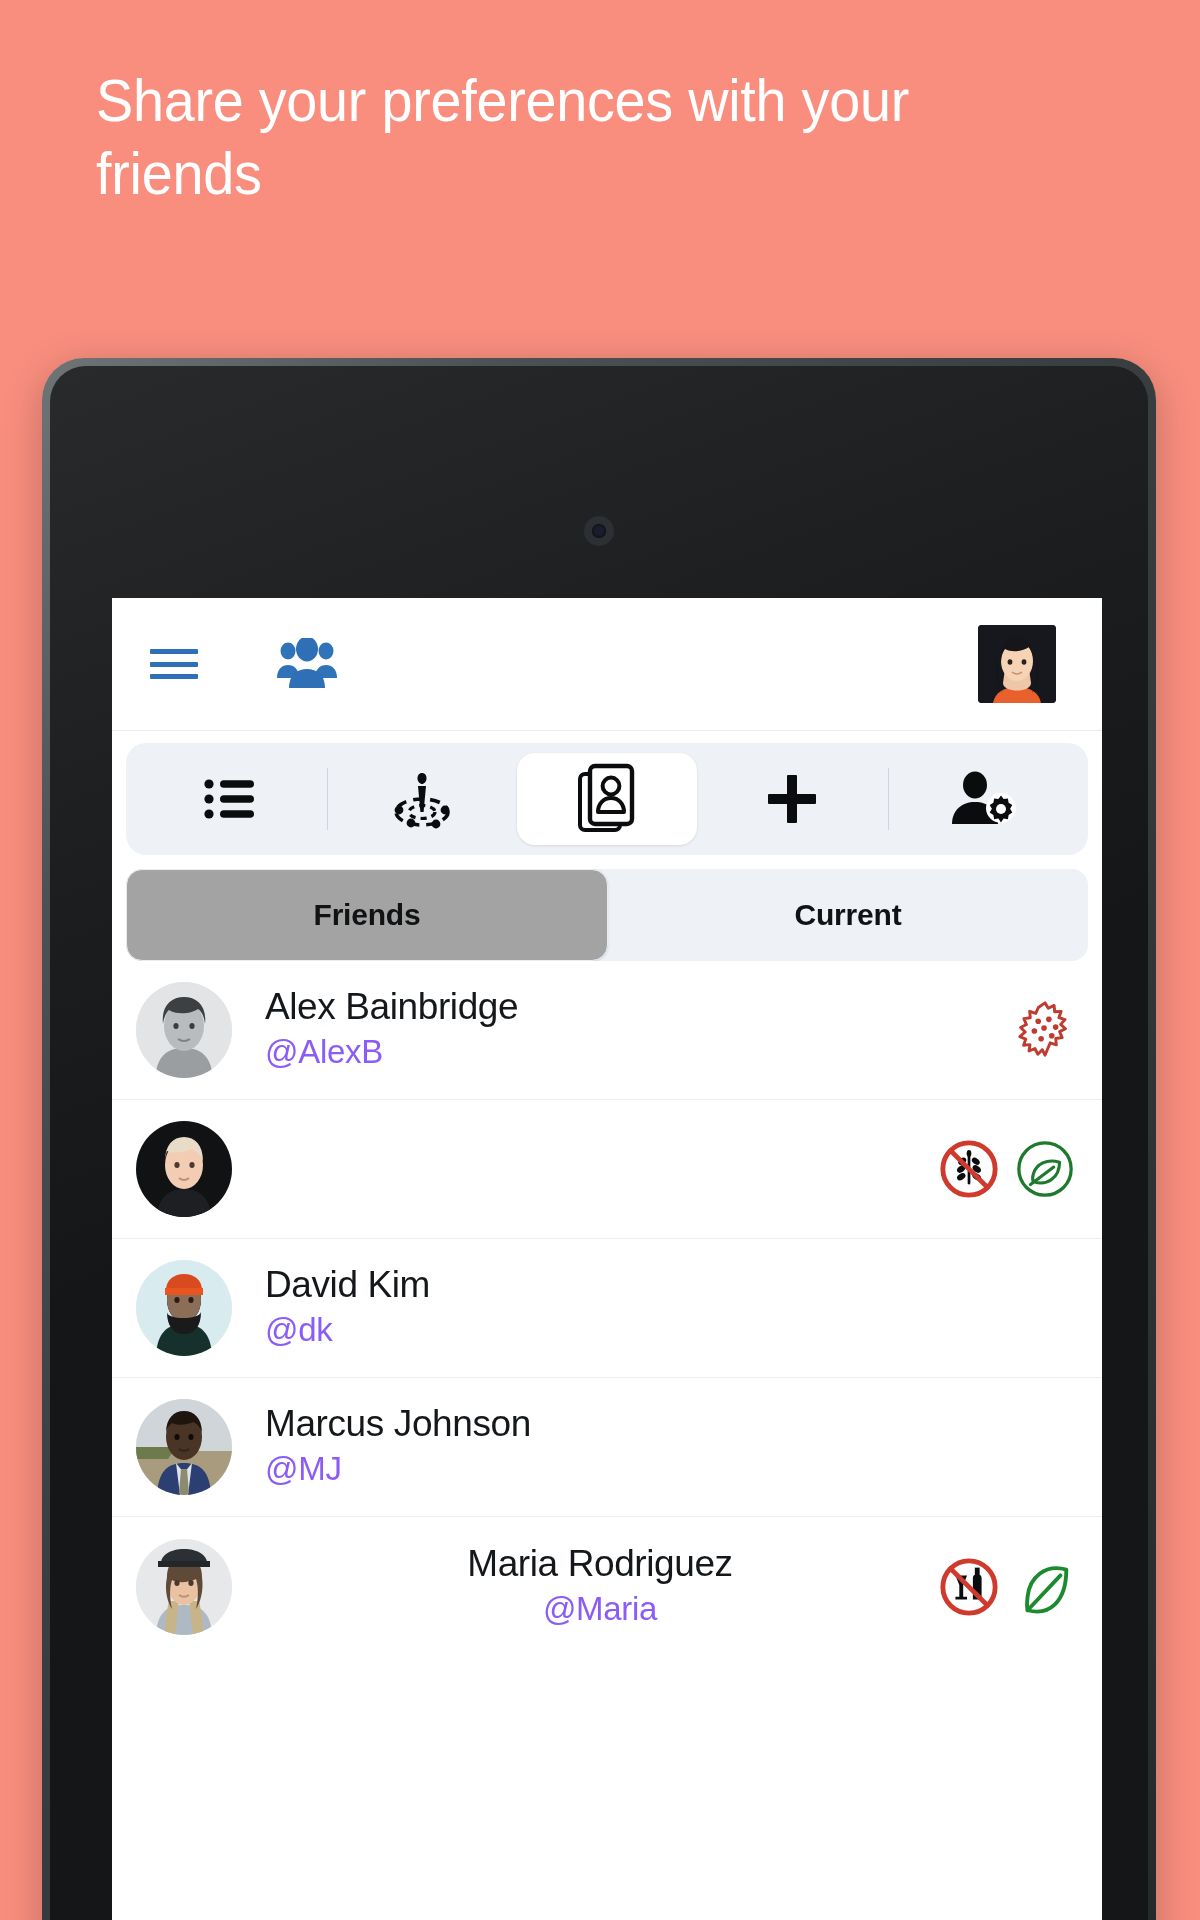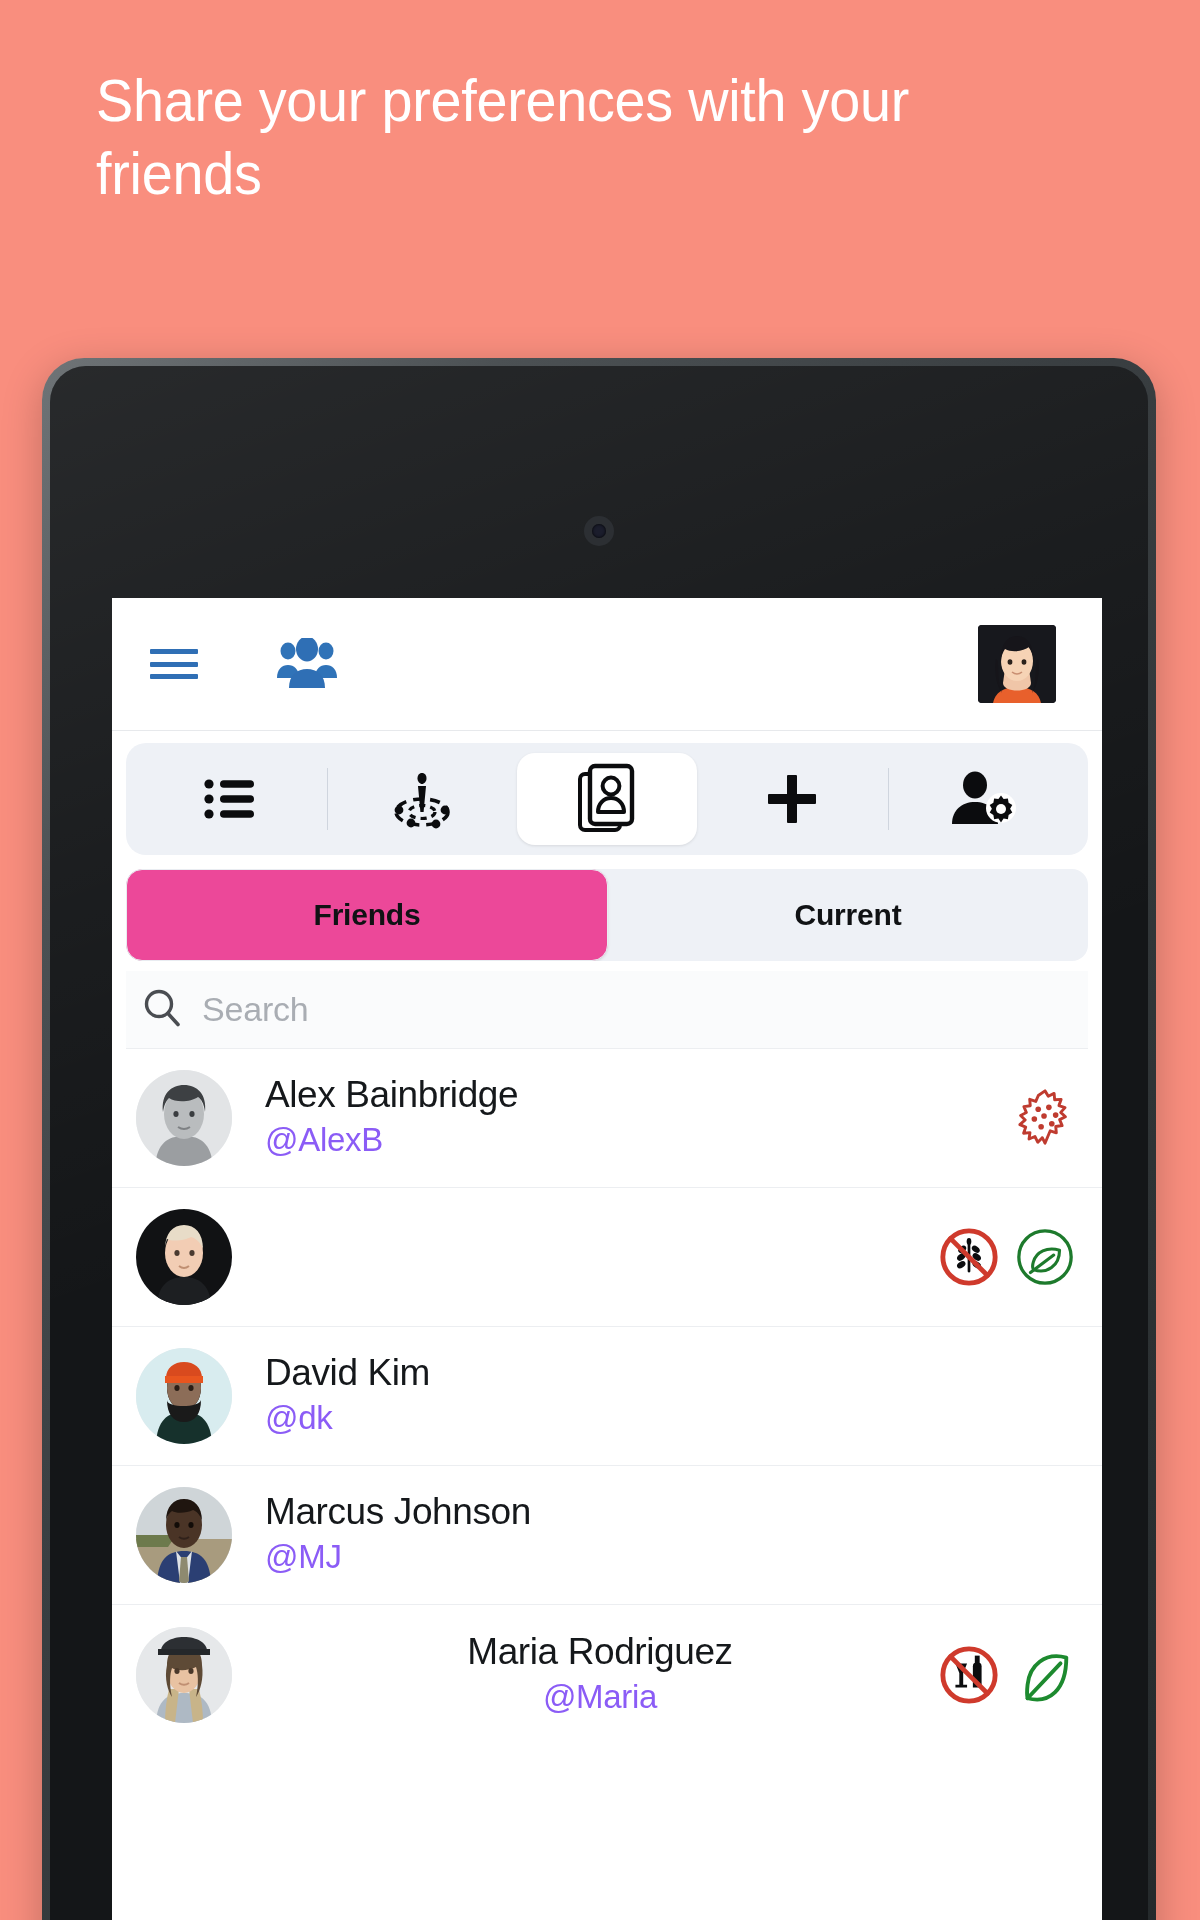--- a/index.html
+++ b/index.html
@@ -160,21 +160,21 @@
     overflow: hidden;
   }
   .seg {
     flex: 1;
     display: flex; align-items: center; justify-content: center;
     font-size: 30px; font-weight: bold; color: #101214;
     cursor: pointer;
     letter-spacing: -0.2px;
   }
   .seg.active {
-    background: #ec4899;
+    background: #a3a3a3;
     border-radius: 16px;
     box-shadow: 0 1px 3px rgba(0,0,0,0.10);
     border: 1px solid #e9ecf1;
   }
 
   
   .search {
     margin: 10px 14px 0 14px;
     height: 78px;
     background: #fafbfc;
@@ -329,29 +329,20 @@
         </div>
       </div>
 
       <div class="segwrap">
         <div class="segment">
           <div class="seg active">Friends</div>
           <div class="seg">Current</div>
         </div>
       </div>
 
-      <div class="search">
-        <span>
-          <svg width="44" height="44" viewBox="0 0 44 44" aria-hidden="true">
-            <circle cx="19" cy="18" r="12.5" fill="none" stroke="#4a4d52" stroke-width="3.4"></circle>
-            <line x1="28" y1="27.5" x2="38" y2="38.5" stroke="#4a4d52" stroke-width="3.6" stroke-linecap="round"></line>
-          </svg>
-        </span>
-        <span class="search-text">Search</span>
-      </div>
 
       <div class="list">
 
         <div class="row">
           <div class="avatar">
             <svg width="96" height="96" viewBox="0 0 96 96" aria-hidden="true">
               <rect width="96" height="96" fill="#e2e4e6"></rect>
               <path d="M48 66c-17 0-27 8-29 30h58c-2-22-12-30-29-30z" fill="#9b9ea1"></path>
               <ellipse cx="48" cy="44" rx="20" ry="25" fill="#b9bcbe"></ellipse>
               <path d="M27 42c-2-18 8-27 21-27s23 9 21 27c-1-9-4-13-7-15-7 5-22 6-29 1-3 3-5 7-6 14z" fill="#3d4043"></path>

